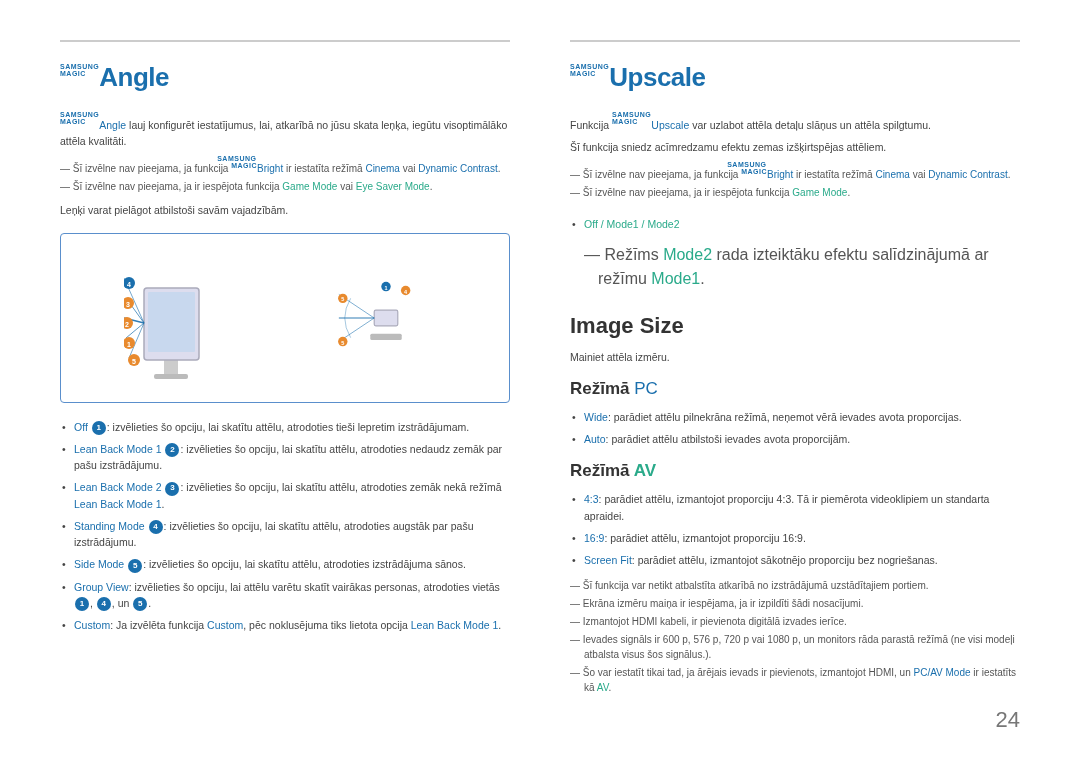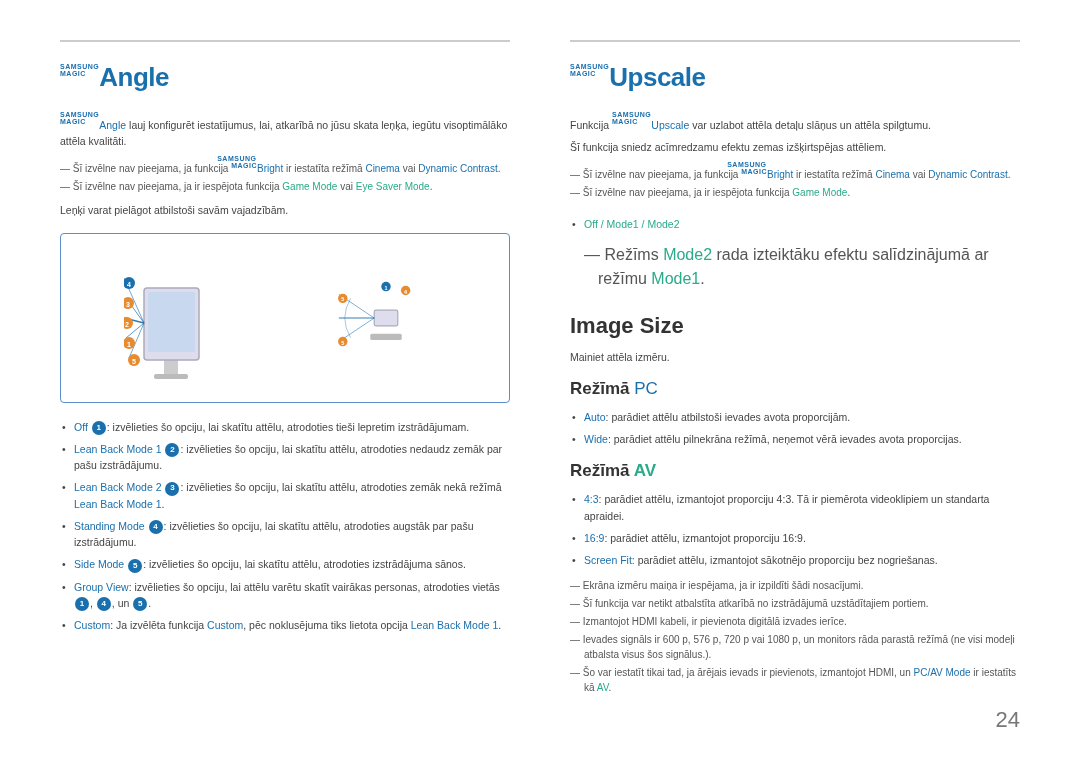--- a/index.html
+++ b/index.html
@@ -323,47 +323,47 @@
     <div style="margin-top:22px;">
       <h2 class="section-subtitle" style="font-size:22px; color:#333; font-weight:bold; margin-bottom:10px;">Image Size</h2>
 
       <p class="body-text">Mainiet attēla izmēru.</p>
 
       <p class="subsection-label">
         Režīmā <span class="highlight-blue">PC</span>
       </p>
       <ul class="bullet-list">
         <li>
+          <span class="highlight-blue">Wide</span>: parādiet attēlu pilnekrāna režīmā, neņemot vērā ievades avota proporcijas.
+        </li>
+        <li>
           <span class="highlight-blue">Auto</span>: parādiet attēlu atbilstoši ievades avota proporcijām.
-        </li>
-        <li>
-          <span class="highlight-blue">Wide</span>: parādiet attēlu pilnekrāna režīmā, neņemot vērā ievades avota proporcijas.
         </li>
       </ul>
 
       <p class="subsection-label">
         Režīmā <span class="highlight-teal">AV</span>
       </p>
       <ul class="bullet-list">
         <li>
           <span class="highlight-blue">4:3</span>: parādiet attēlu, izmantojot proporciju 4:3. Tā ir piemērota videoklipiem un standarta apraidei.
         </li>
         <li>
           <span class="highlight-blue">16:9</span>: parādiet attēlu, izmantojot proporciju 16:9.
         </li>
         <li>
           <span class="highlight-blue">Screen Fit</span>: parādiet attēlu, izmantojot sākotnējo proporciju bez nogriešanas.
         </li>
       </ul>
 
       <p class="note-line">
+        Šī funkcija var netikt atbalstīta atkarībā no izstrādājumā uzstādītajiem portiem.
+      </p>
+      <p class="note-line">
         Ekrāna izmēru maiņa ir iespējama, ja ir izpildīti šādi nosacījumi.
-      </p>
-      <p class="note-line">
-        Šī funkcija var netikt atbalstīta atkarībā no izstrādājumā uzstādītajiem portiem.
       </p>
       <p class="note-line">
         Izmantojot HDMI kabeli, ir pievienota digitālā izvades ierīce.
       </p>
       <p class="note-line">
         Ievades signāls ir 600 p, 576 p, 720 p vai 1080 p, un monitors rāda parastā režīmā (ne visi modeļi atbalsta visus šos signālus.).
       </p>
       <p class="note-line">
         Šo var iestatīt tikai tad, ja ārējais ievads ir pievienots, izmantojot HDMI, un <span class="highlight-blue">PC/AV Mode</span> ir iestatīts kā <span class="highlight-teal">AV</span>.
       </p>

